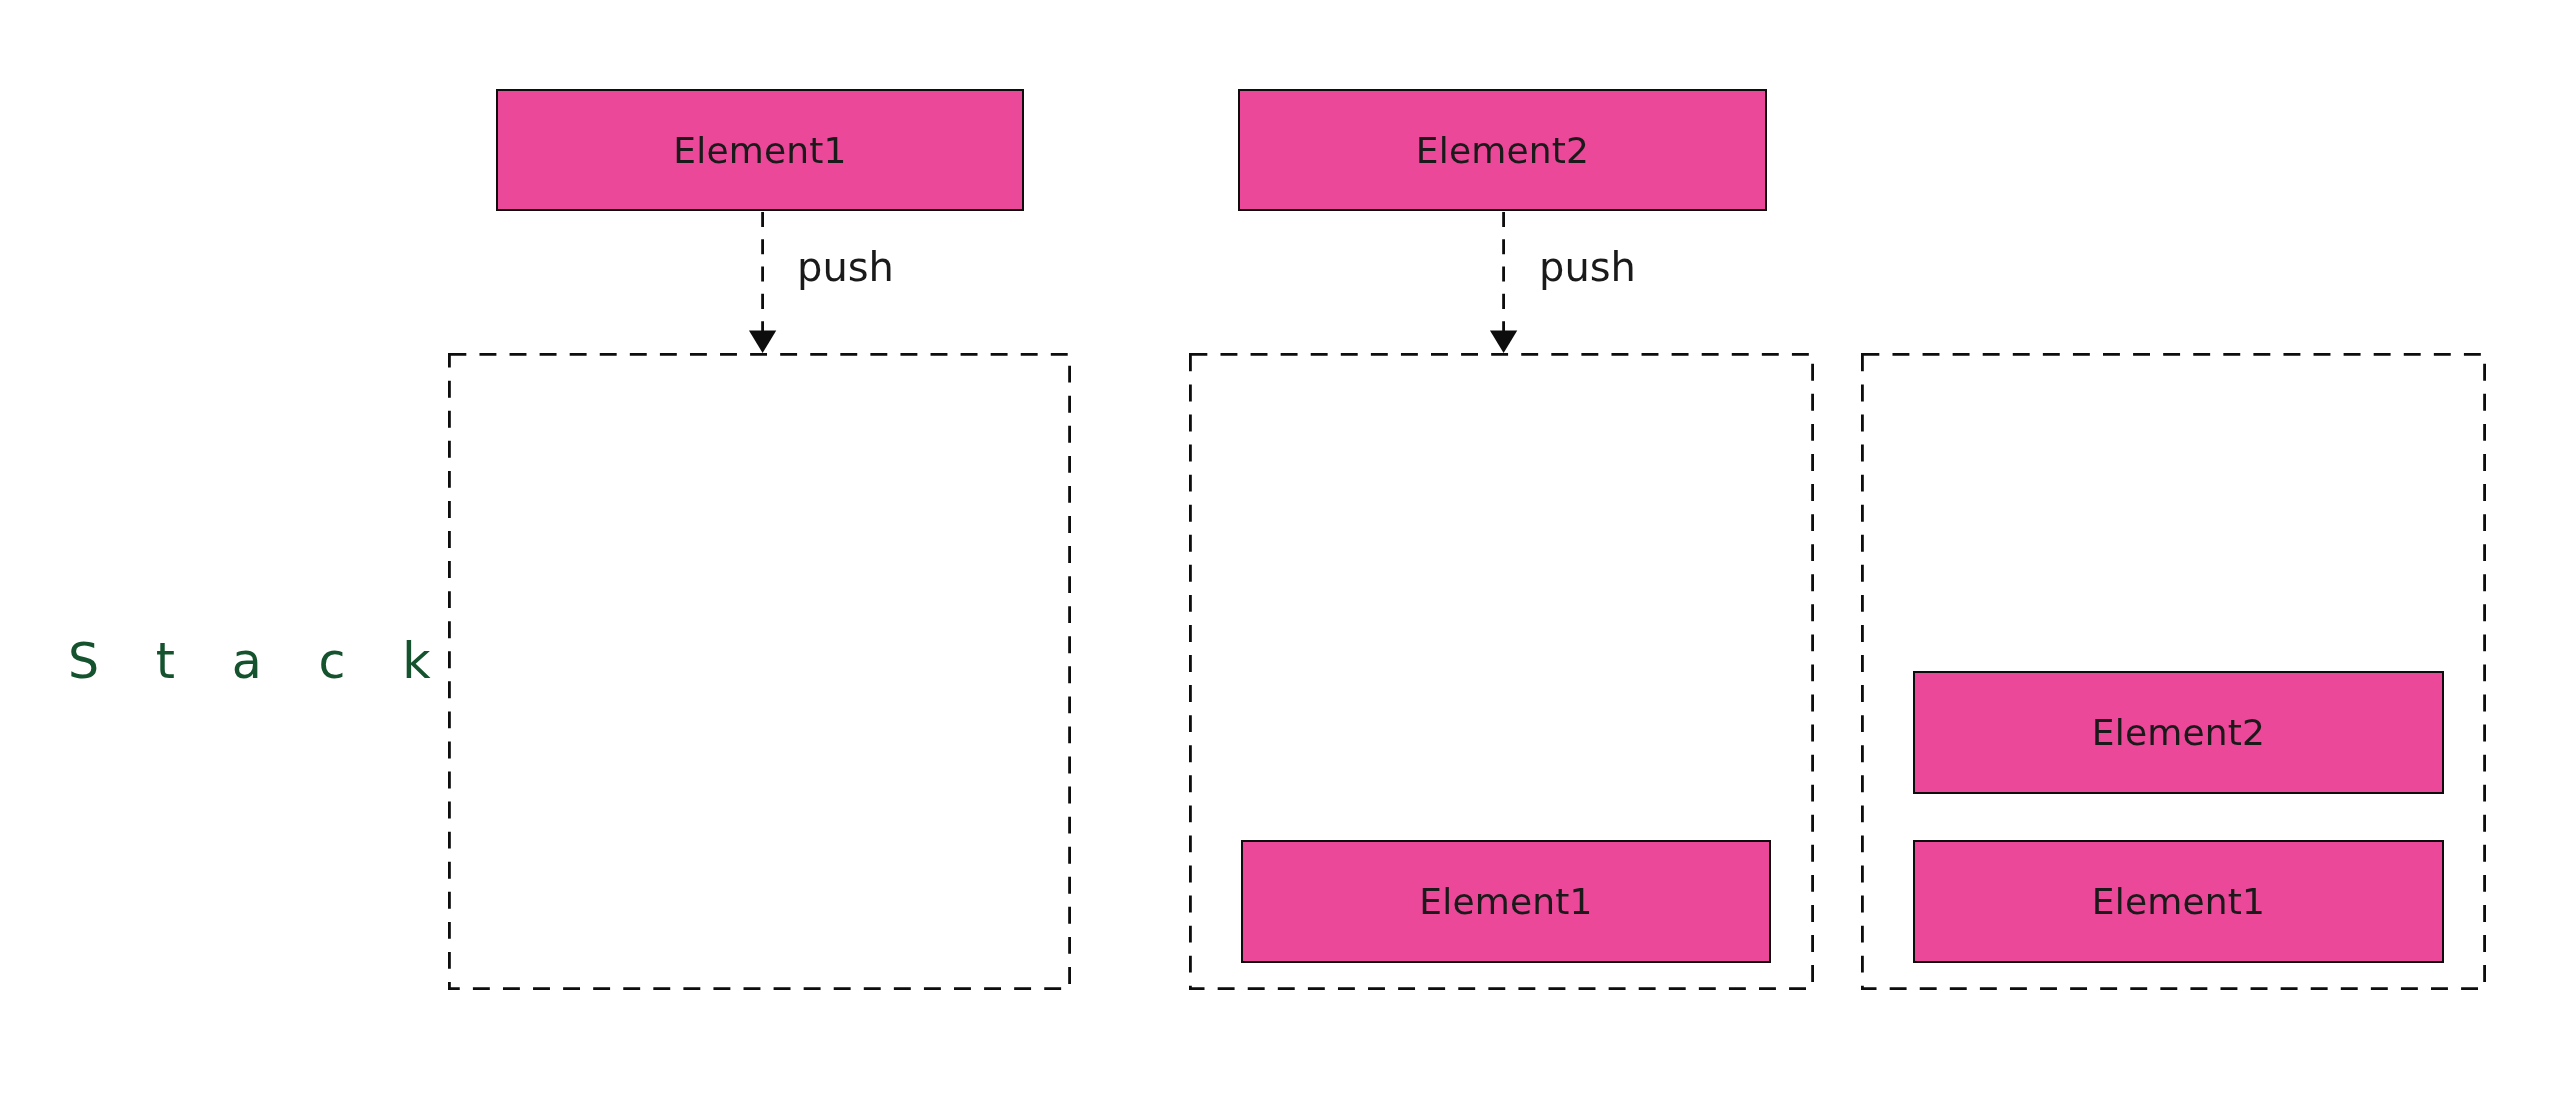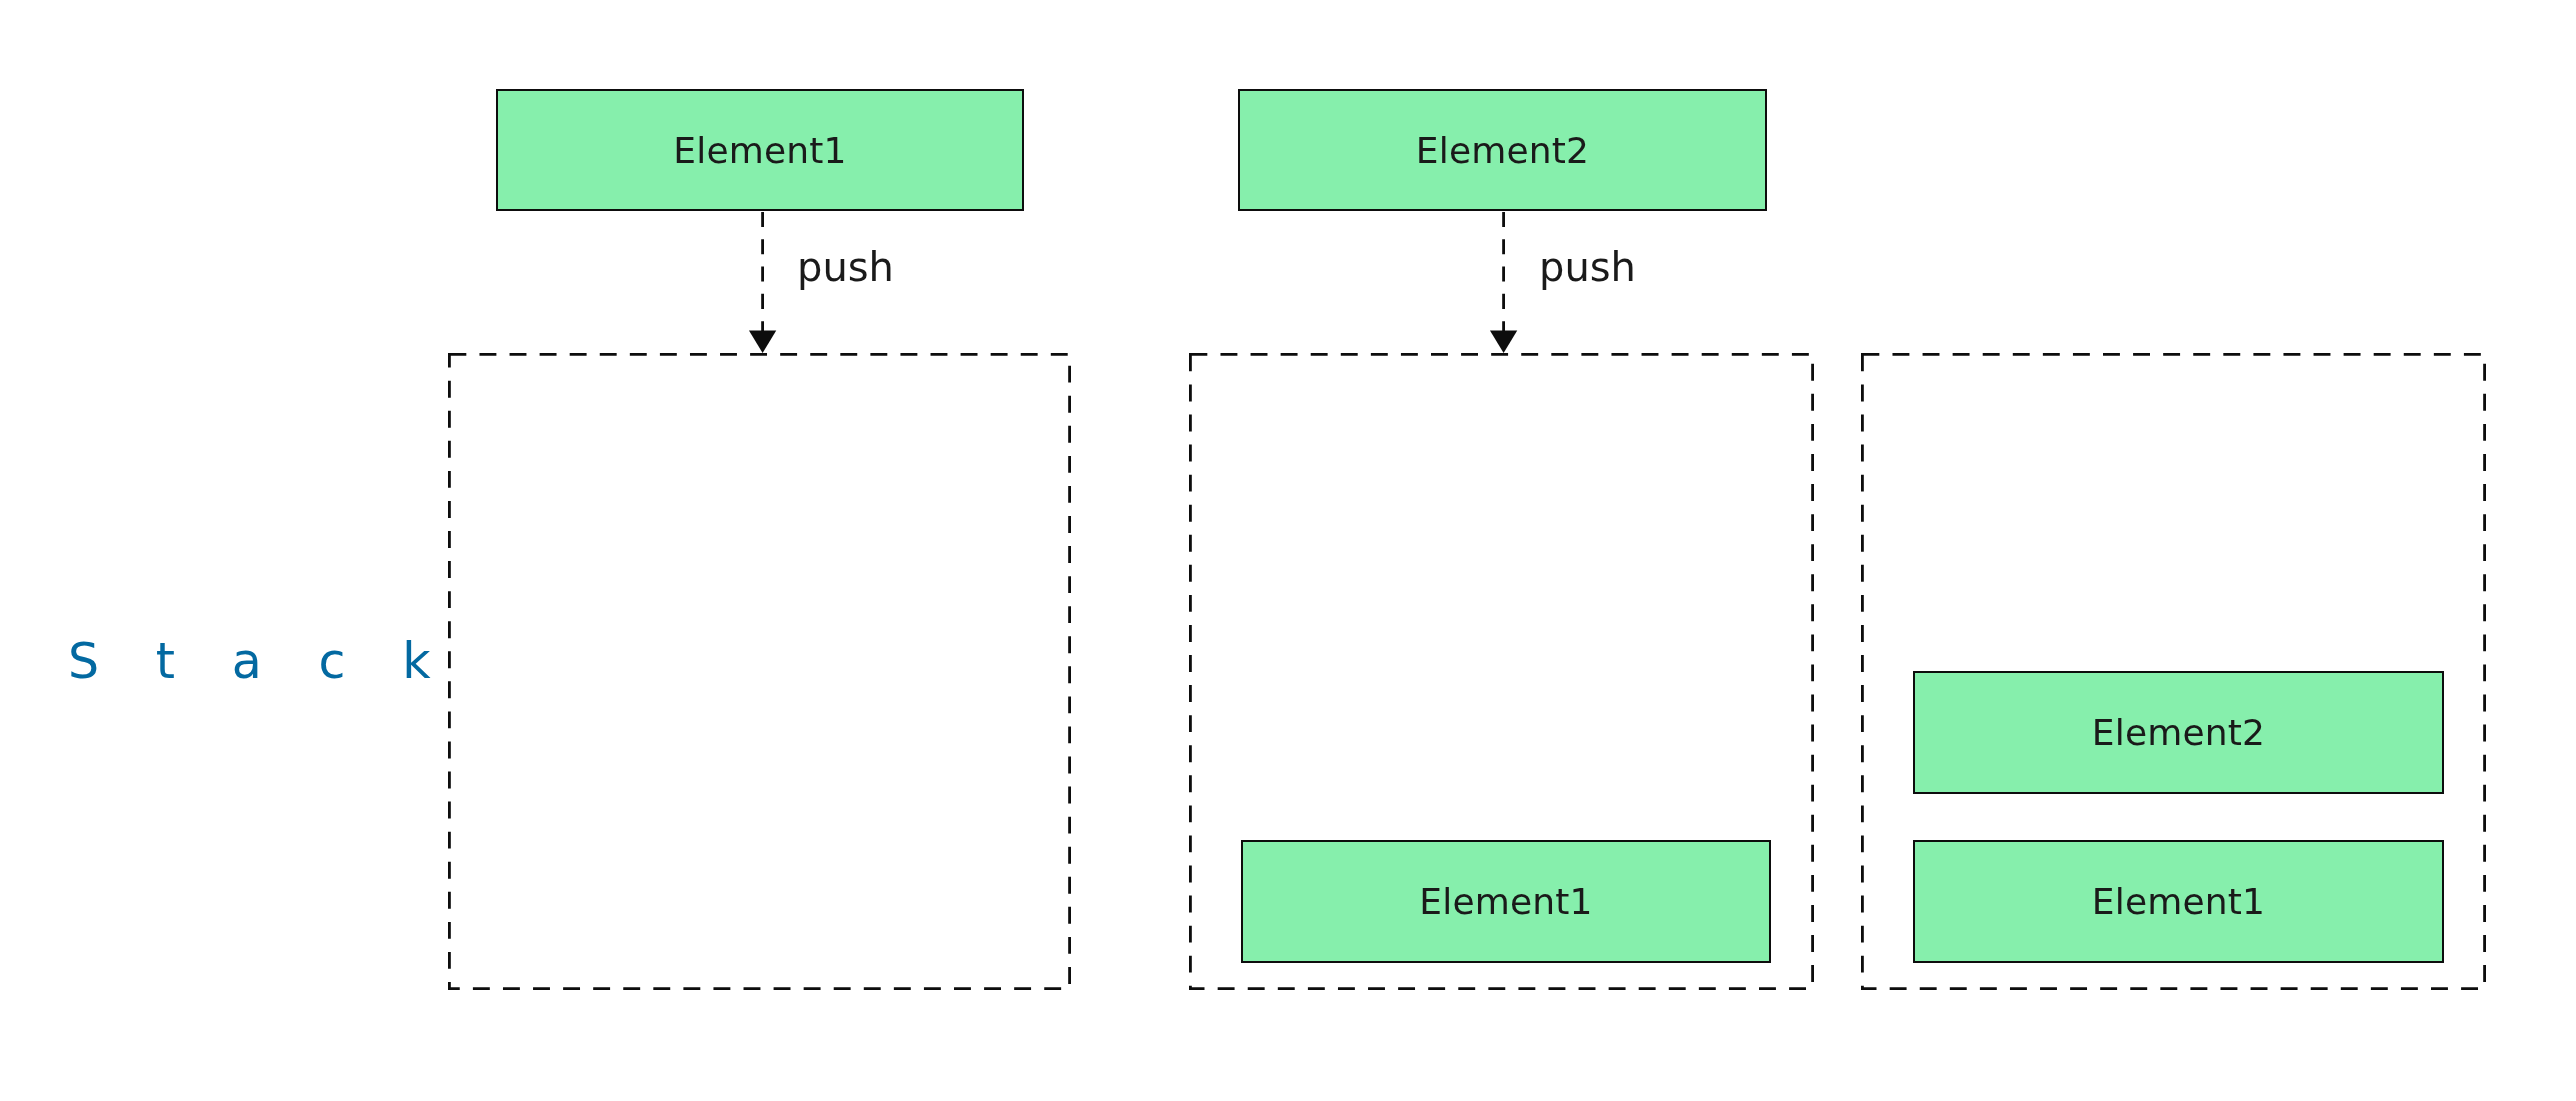--- a/index.html
+++ b/index.html
@@ -22,30 +22,30 @@
 
   
   .stack-caption {
     position: absolute;
     left: 68px;
     top: 634px;
     font-size: 49px;
     line-height: 56px;
     letter-spacing: 0.42em;
     font-weight: 400;
-    color: #0369a1;
+    color: #14532d;
     white-space: nowrap;
   }
 
   
   .elem-box {
     position: absolute;
     box-sizing: border-box;
     border: 2.8px solid #0d0d0d;
-    background: #86efac;
+    background: #ec4899;
     display: flex;
     align-items: center;
     justify-content: center;
   }
   .elem-box .elem-label {
     font-size: 36px;
     line-height: 41px;
     color: #1a1a1a;
     white-space: nowrap;
     letter-spacing: 0.005em;

